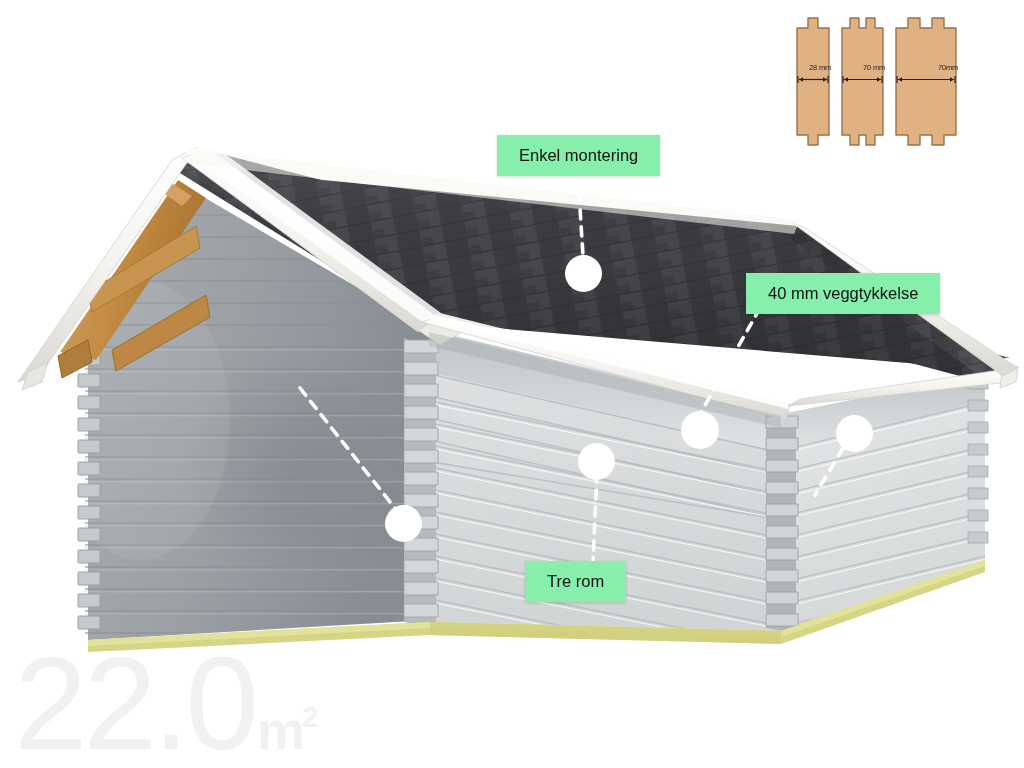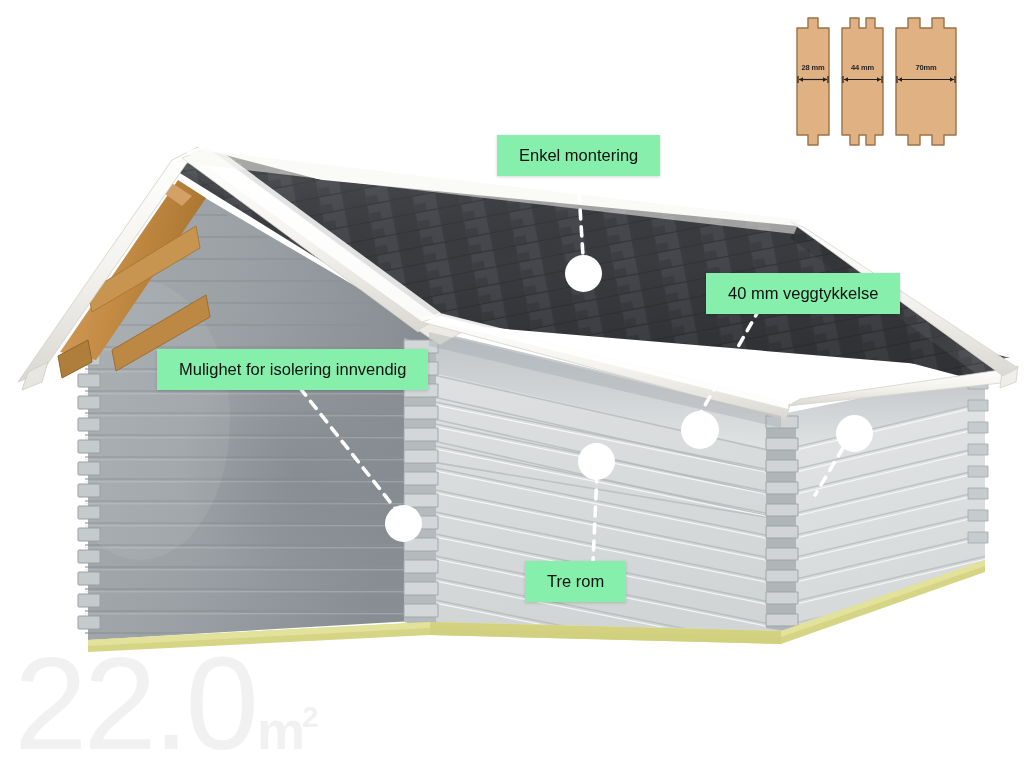--- a/index.html
+++ b/index.html
@@ -37,21 +37,21 @@
     background:#86efac;
     color:#111111;
     font-size:16.5px;
     line-height:1;
     padding:12px 22px;
     white-space:nowrap;
     box-shadow:0 1px 3px rgba(0,0,0,.16);
     z-index:40;
   }
   .callout.c-enkel   { left:497px; top:135px; }
-  .callout.c-vegg    { left:706px; top:273px; }
+  .callout.c-vegg    { left:746px; top:273px; }
   .callout.c-isol    { left:157px; top:349px; }
   .callout.c-hems    { left:713px; top:494px; }
   .callout.c-trerom  { left:525px; top:561px; }
 
   
   .dot{
     position:absolute;
     border-radius:50%;
     background:#ffffff;
     z-index:35;
@@ -63,23 +63,23 @@
     width:165px;height:142px;
     display:flex; align-items:flex-start; gap:9px;
     z-index:30;
   }
   .plank{ position:relative; }
   .plank svg{display:block;}
   .plank .dim{
     position:absolute;
     left:0;right:0;
     top:47px;
-    text-align:center;
+    text-align:right;
     font-size:7.5px;
-    font-weight:700;
+    font-weight:400;
     color:#231f20;
     letter-spacing:-.2px;
     pointer-events:none;
   }
 </style>
 </head>
 <body>
 
 <div id="stage">
 
@@ -406,23 +406,20 @@
   <div class="dot" style="left:385px;top:505px;width:37px;height:37px;"></div>
   <div class="dot" style="left:836px;top:415px;width:37px;height:37px;"></div>
   <div class="dot" style="left:578px;top:443px;width:37px;height:37px;"></div>
 
   <div class="callout c-enkel">
     <span>Enkel montering</span>
   </div>
   <div class="callout c-vegg">
     <span>40 mm veggtykkelse</span>
   </div>
-  <div class="callout c-isol">
-    <span>Mulighet for isolering innvendig</span>
-  </div>
   <div class="callout c-trerom">
     <span>Tre rom</span>
   </div>
 
   <div class="legend">
 
     <div class="plank">
       <svg width="36" height="131" viewBox="0 0 36 131" xmlns="http://www.w3.org/2000/svg">
         <path d="M2 12 H13 V2 H23 V12 H34 V119 H23 V129 H13 V119 H2 Z" fill="#e0b183" stroke="#9a7248" stroke-width="1.4" stroke-linejoin="round"></path>
       </svg>
@@ -431,21 +428,21 @@
         <path d="M4 4.5 H32" stroke="#231f20" stroke-width="1.2"></path>
         <path d="M3 1 V8 M33 1 V8" stroke="#231f20" stroke-width="1.2"></path>
         <path d="M4 4.5 l4 -2.3 v4.6 Z M32 4.5 l-4 -2.3 v4.6 Z" fill="#231f20"></path>
       </svg>
     </div>
 
     <div class="plank">
       <svg width="45" height="131" viewBox="0 0 45 131" xmlns="http://www.w3.org/2000/svg">
         <path d="M2 12 H10 V2 H19 V12 H26 V2 H35 V12 H43 V119 H35 V129 H26 V119 H19 V129 H10 V119 H2 Z" fill="#e0b183" stroke="#9a7248" stroke-width="1.4" stroke-linejoin="round"></path>
       </svg>
-      <div class="dim">44 mm</div>
+      <div class="dim">70 mm</div>
       <svg style="position:absolute;left:0;top:59px;" width="45" height="9" viewBox="0 0 45 9" xmlns="http://www.w3.org/2000/svg">
         <path d="M4 4.5 H41" stroke="#231f20" stroke-width="1.2"></path>
         <path d="M3 1 V8 M42 1 V8" stroke="#231f20" stroke-width="1.2"></path>
         <path d="M4 4.5 l4 -2.3 v4.6 Z M41 4.5 l-4 -2.3 v4.6 Z" fill="#231f20"></path>
       </svg>
     </div>
 
     <div class="plank">
       <svg width="64" height="131" viewBox="0 0 64 131" xmlns="http://www.w3.org/2000/svg">
         <path d="M2 12 H14 V2 H26 V12 H38 V2 H50 V12 H62 V119 H50 V129 H38 V119 H26 V129 H14 V119 H2 Z" fill="#e0b183" stroke="#9a7248" stroke-width="1.4" stroke-linejoin="round"></path>

